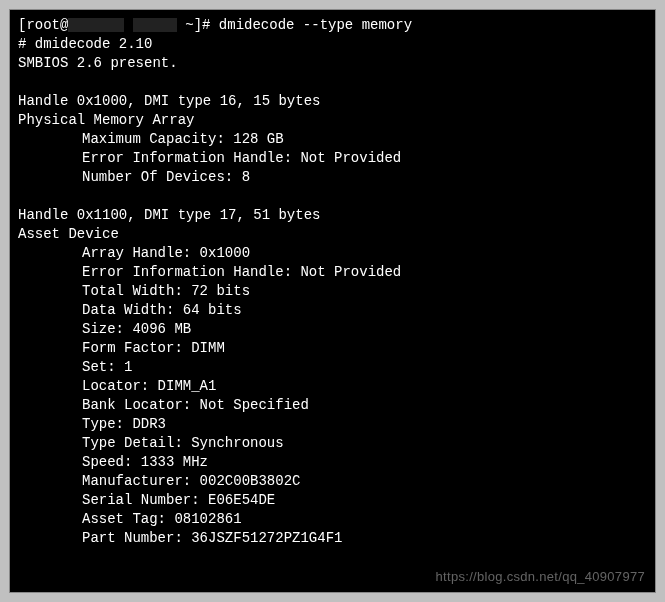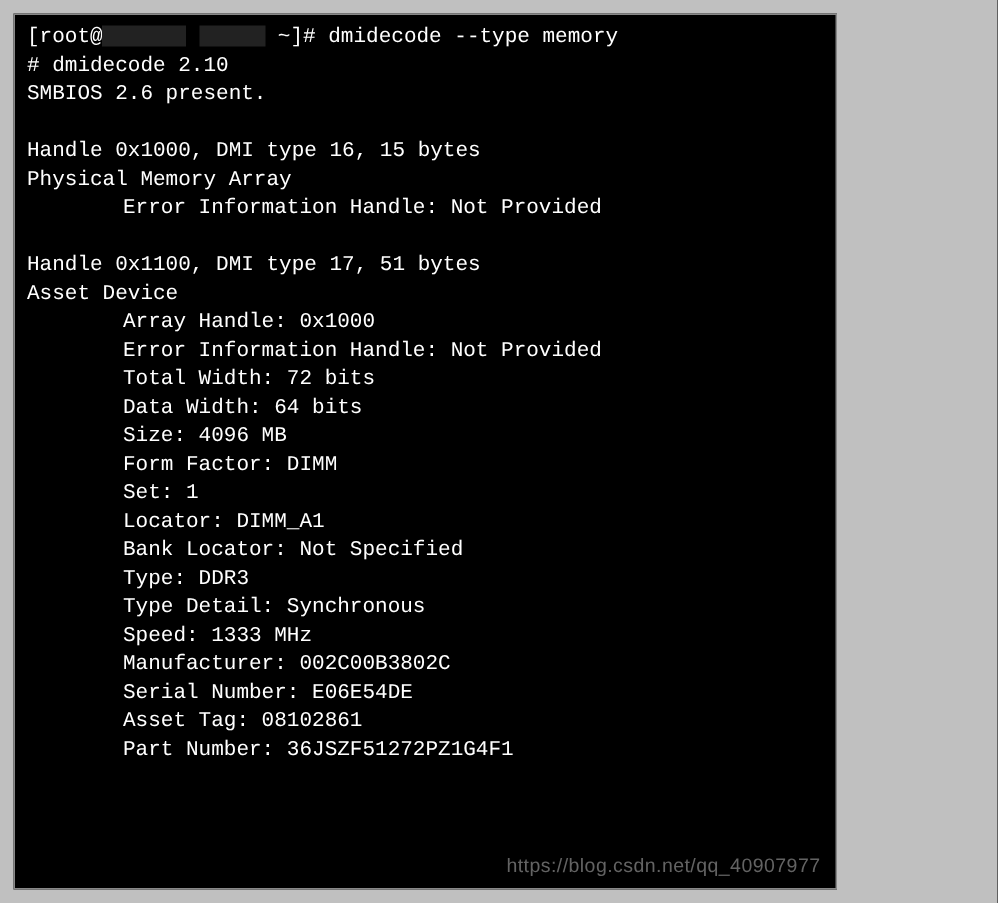--- a/index.html
+++ b/index.html
@@ -8,21 +8,21 @@
     width: 665px;
     height: 602px;
     overflow: hidden;
   }
   body {
     background: #c0c0c0;
     padding: 9px;
     box-sizing: border-box;
   }
   .terminal {
-    width: 549px;
+    width: 647px;
     height: 584px;
     background: #000000;
     color: #ffffff;
     font-family: "Consolas", "Courier New", monospace;
     font-size: 14px;
     line-height: 19px;
     padding: 6px 8px;
     box-sizing: border-box;
     white-space: pre;
     position: relative;
@@ -53,16 +53,16 @@
 </style>
 </head>
 <body>
 
 <div class="terminal"><span class="prompt-line"><span>[root@</span><span class="masked m1"></span> <span class="masked m2"></span><span> ~]# </span><span>dmidecode --type memory</span></span>
 <span># dmidecode 2.10</span>
 <span>SMBIOS 2.6 present.</span>
 
 <span>Handle 0x1000, DMI type 16, 15 bytes</span>
 <span>Physical Memory Array</span>
-<span class="indent">Error Information Handle: Not Provided</span>
+<span class="indent">Maximum Capacity: 128 GB</span><span class="indent">Error Information Handle: Not Provided</span><span class="indent">Number Of Devices: 8</span>
 <span>Handle 0x1100, DMI type 17, 51 bytes</span>
 <span>Asset Device</span>
 <span class="indent">Array Handle: 0x1000</span><span class="indent">Error Information Handle: Not Provided</span><span class="indent">Total Width: 72 bits</span><span class="indent">Data Width: 64 bits</span><span class="indent">Size: 4096 MB</span><span class="indent">Form Factor: DIMM</span><span class="indent">Set: 1</span><span class="indent">Locator: DIMM_A1</span><span class="indent">Bank Locator: Not Specified</span><span class="indent">Type: DDR3</span><span class="indent">Type Detail: Synchronous</span><span class="indent">Speed: 1333 MHz</span><span class="indent">Manufacturer: 002C00B3802C</span><span class="indent">Serial Number: E06E54DE</span><span class="indent">Asset Tag: 08102861</span><span class="indent">Part Number: 36JSZF51272PZ1G4F1</span><div class="watermark">https://blog.csdn.net/qq_40907977</div></div>
 
 </body></html>

